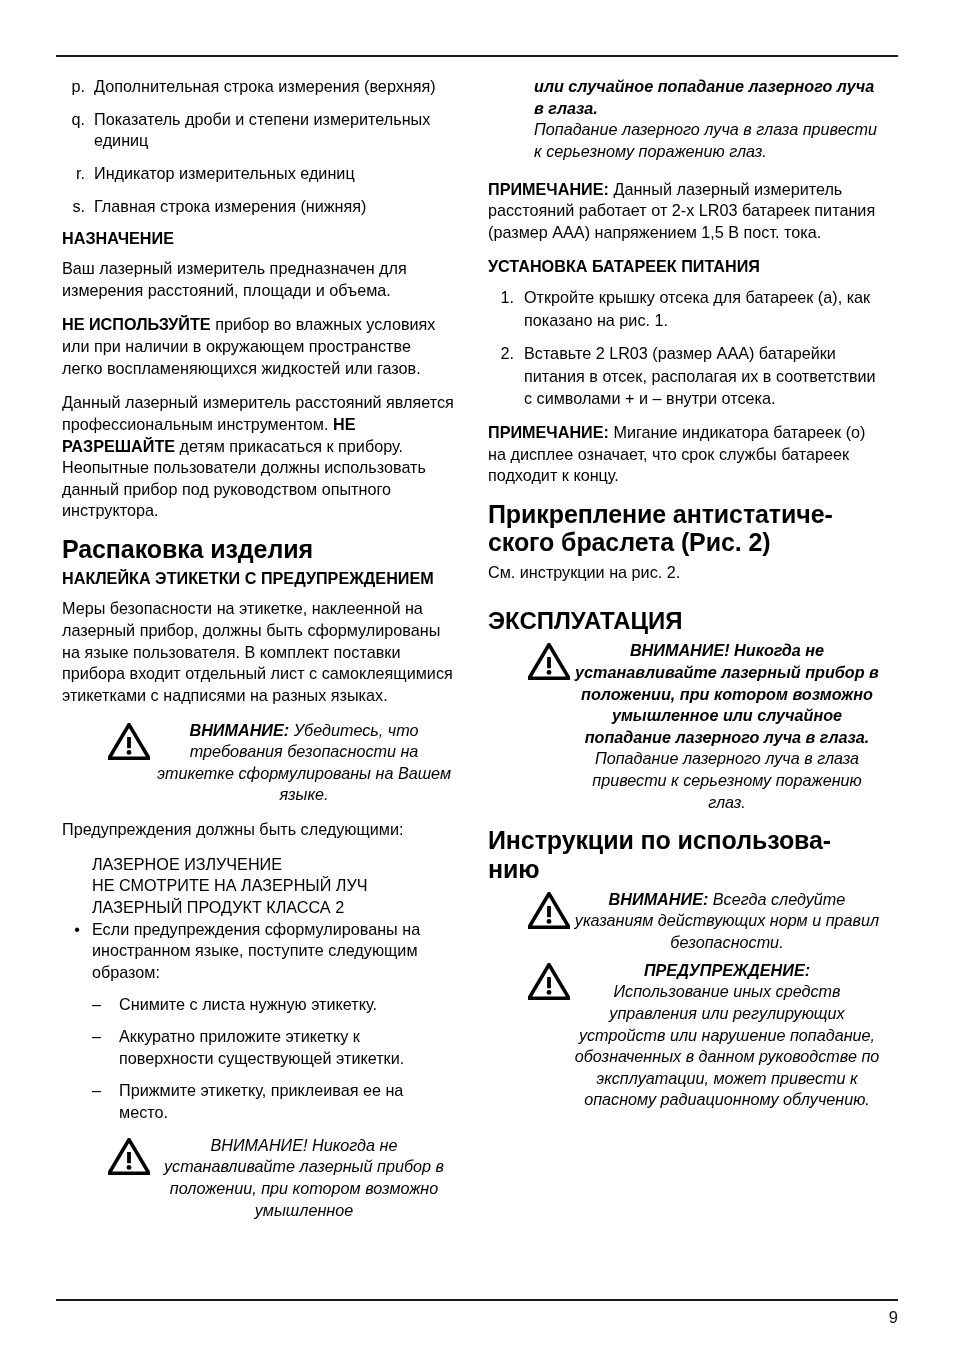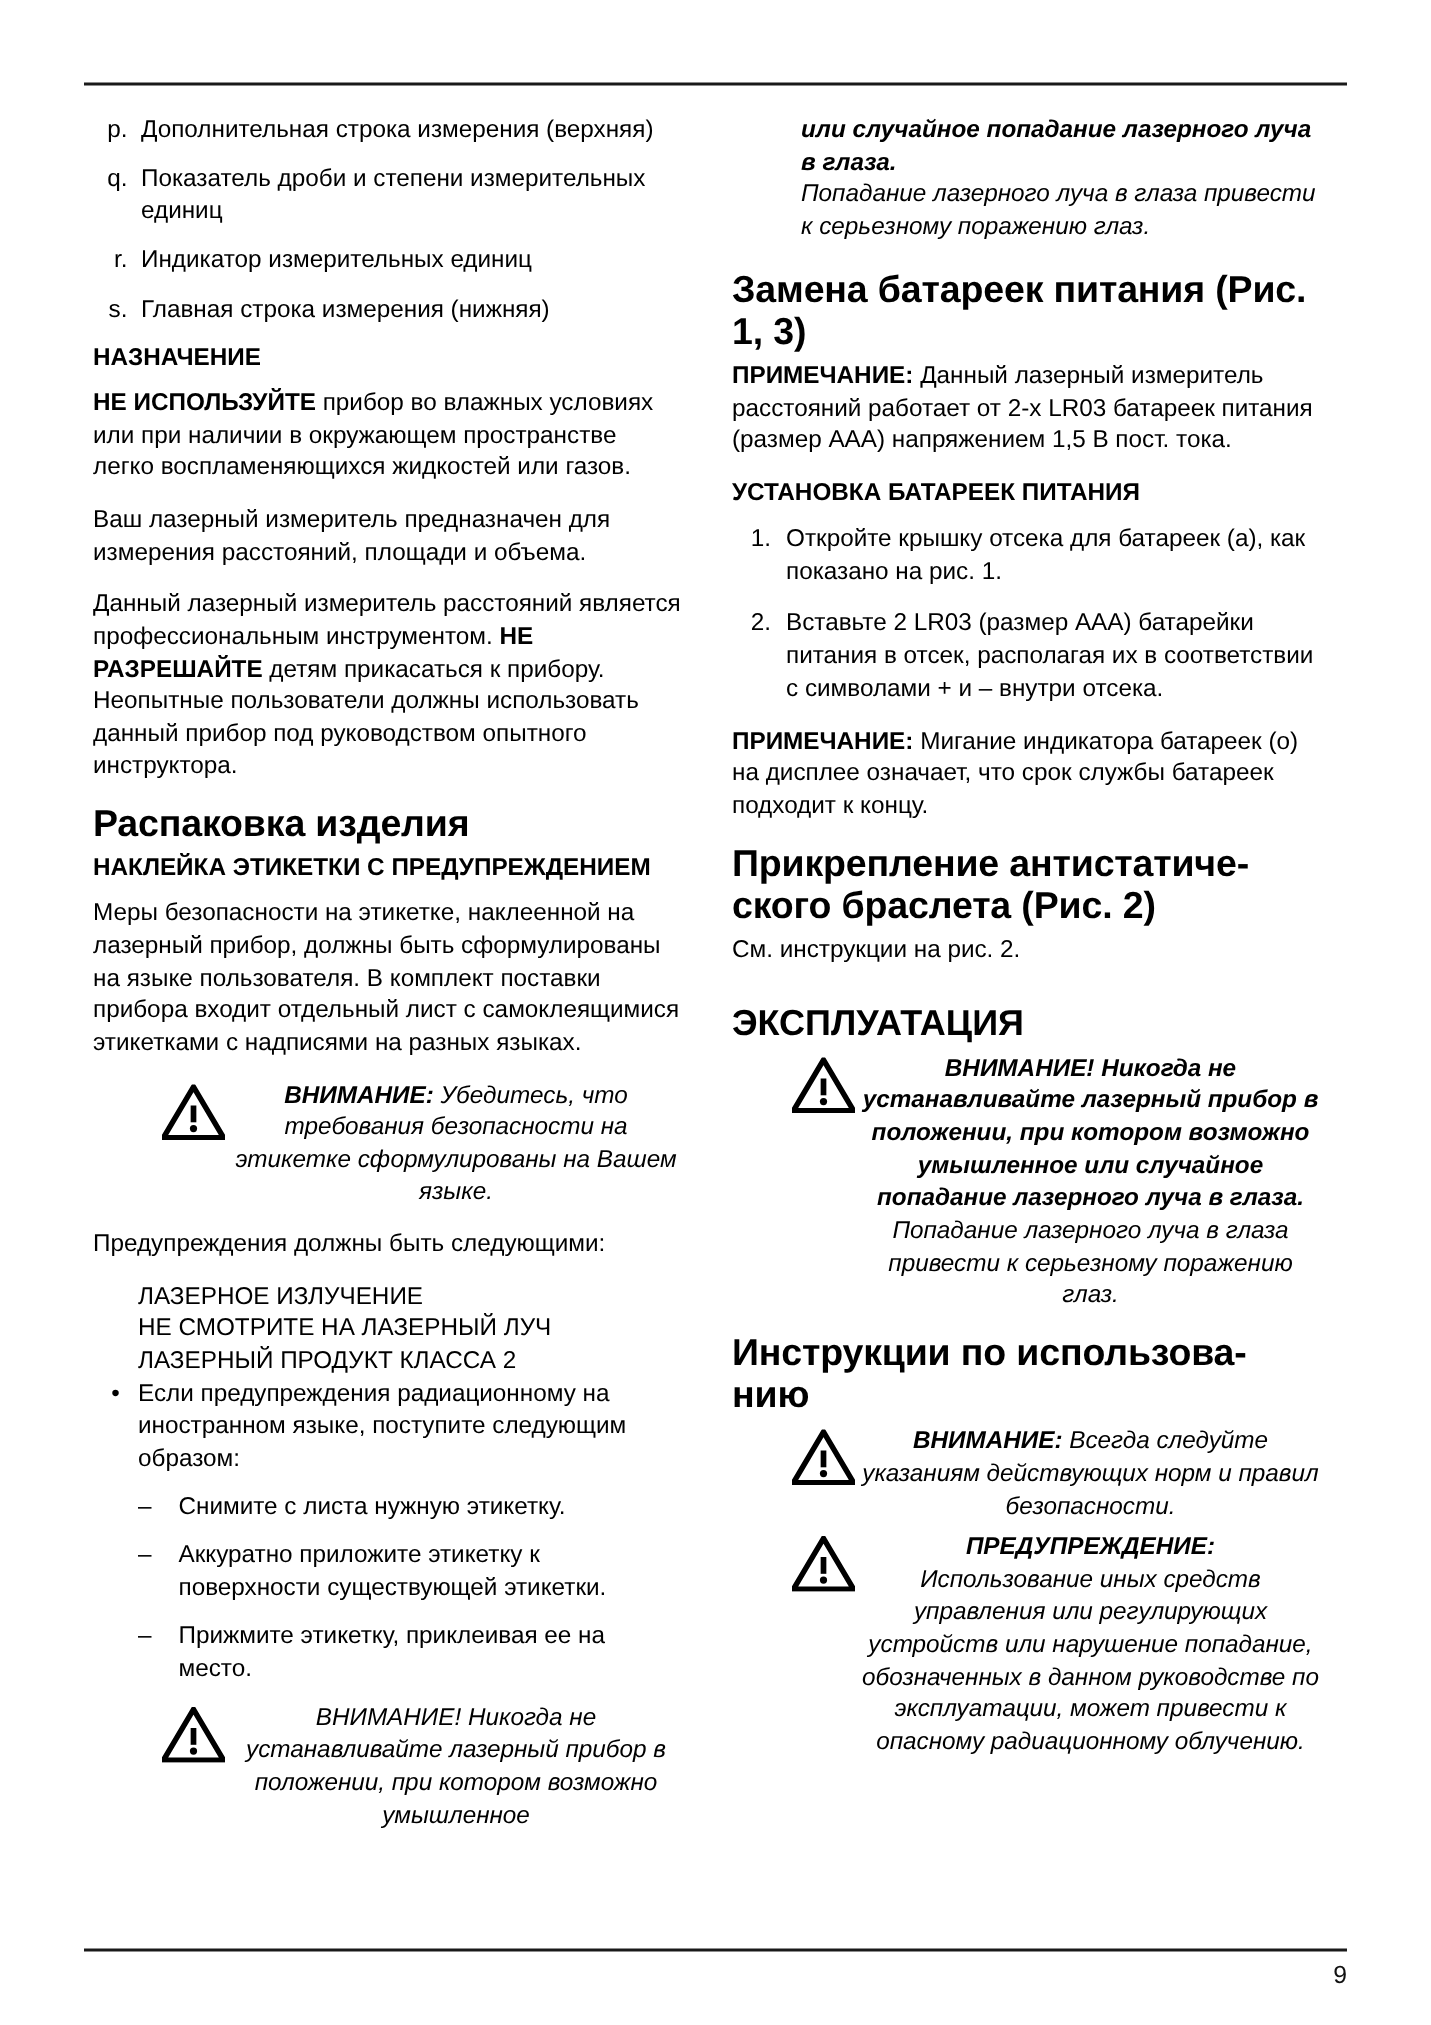--- a/index.html
+++ b/index.html
@@ -221,23 +221,23 @@
         <span class="txt">Индикатор измерительных единиц</span>
       </li>
       <li>
         <span class="marker">s.</span>
         <span class="txt">Главная строка измерения (нижняя)</span>
       </li>
     </ul>
 
     <h3 class="h-sub">НАЗНАЧЕНИЕ</h3>
 
+    <p class="para">Ваш лазерный измеритель предназначен для измерения расстояний, площади и объема.</p>
+
     <p class="para"><span class="bold">НЕ ИСПОЛЬЗУЙТЕ</span><span> прибор во влажных условиях или при наличии в окружающем пространстве легко воспламеняющихся жидкостей или газов.</span></p>
-
-    <p class="para">Ваш лазерный измеритель предназначен для измерения расстояний, площади и объема.</p>
 
     <p class="para"><span>Данный лазерный измеритель расстояний является профессиональным инструментом. </span><span class="bold">НЕ РАЗРЕШАЙТЕ</span><span> детям прикасаться к прибору. Неопытные пользователи должны использовать данный прибор под руководством опытного инструктора.</span></p>
 
     <h1 class="h-big">Распаковка изделия</h1>
 
     <h3 class="h-sub">НАКЛЕЙКА ЭТИКЕТКИ С ПРЕДУПРЕЖДЕНИЕМ</h3>
 
     <p class="para">Меры безопасности на этикетке, наклеенной на лазерный прибор, должны быть сформулированы на языке пользователя. В комплект поставки прибора входит отдельный лист с самоклеящимися этикетками с надписями на разных языках.</p>
 
     <div class="warn">
@@ -255,21 +255,21 @@
 
     <div class="laser-lines">
       <div>ЛАЗЕРНОЕ ИЗЛУЧЕНИЕ</div>
       <div>НЕ СМОТРИТЕ НА ЛАЗЕРНЫЙ ЛУЧ</div>
       <div>ЛАЗЕРНЫЙ ПРОДУКТ КЛАССА 2</div>
     </div>
 
     <ul class="bullet-list">
       <li>
         <span class="marker">•</span>
-        <span class="txt">Если предупреждения радиационному на иностранном языке, поступите следующим образом:</span>
+        <span class="txt">Если предупреждения сформулированы на иностранном языке, поступите следующим образом:</span>
       </li>
     </ul>
 
     <ul class="dash-list">
       <li>
         <span class="marker">–</span>
         <span class="txt">Снимите с листа нужную этикетку.</span>
       </li>
       <li>
         <span class="marker">–</span>
@@ -295,21 +295,20 @@
 
   </div>
 
   <div class="col col-right">
 
     <div class="cont-block">
       <span class="allbold">или случайное попадание лазерного луча в глаза.</span>
       <div>Попадание лазерного луча в глаза привести к серьезному поражению глаз.</div>
     </div>
 
-    <h1 class="h-big">Замена батареек питания (Рис. 1, 3)</h1>
 
     <p class="para"><span class="bold">ПРИМЕЧАНИЕ:</span><span> Данный лазерный измеритель расстояний работает от 2-х LR03 батареек питания (размер AAA) напряжением 1,5 В пост. тока.</span></p>
 
     <h3 class="h-sub">УСТАНОВКА БАТАРЕЕК ПИТАНИЯ</h3>
 
     <ol class="num-list">
       <li>
         <span class="marker">1.</span>
         <span class="txt">Откройте крышку отсека для батареек (a), как показано на рис. 1.</span>
       </li>

